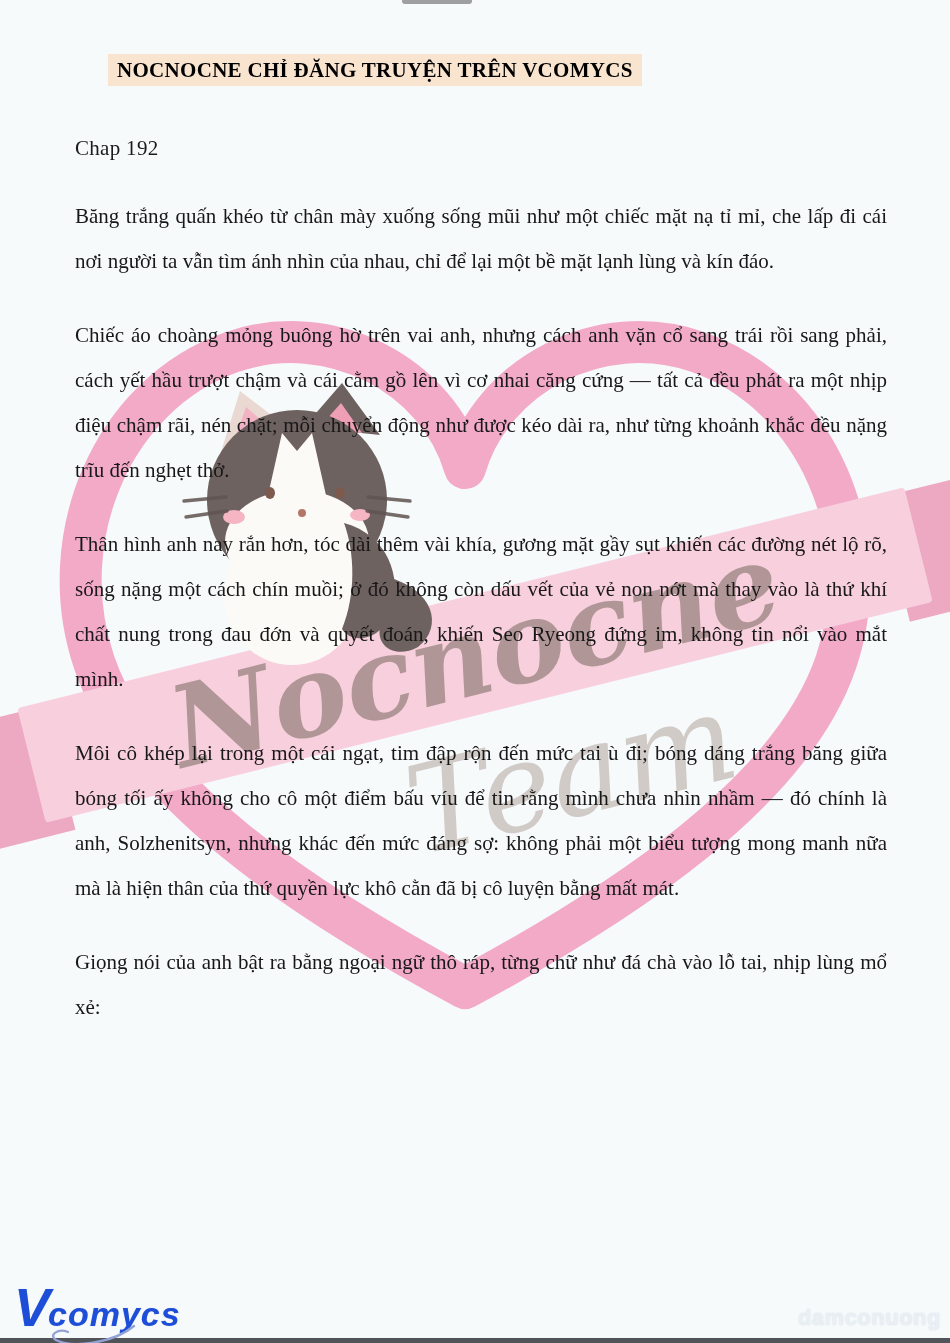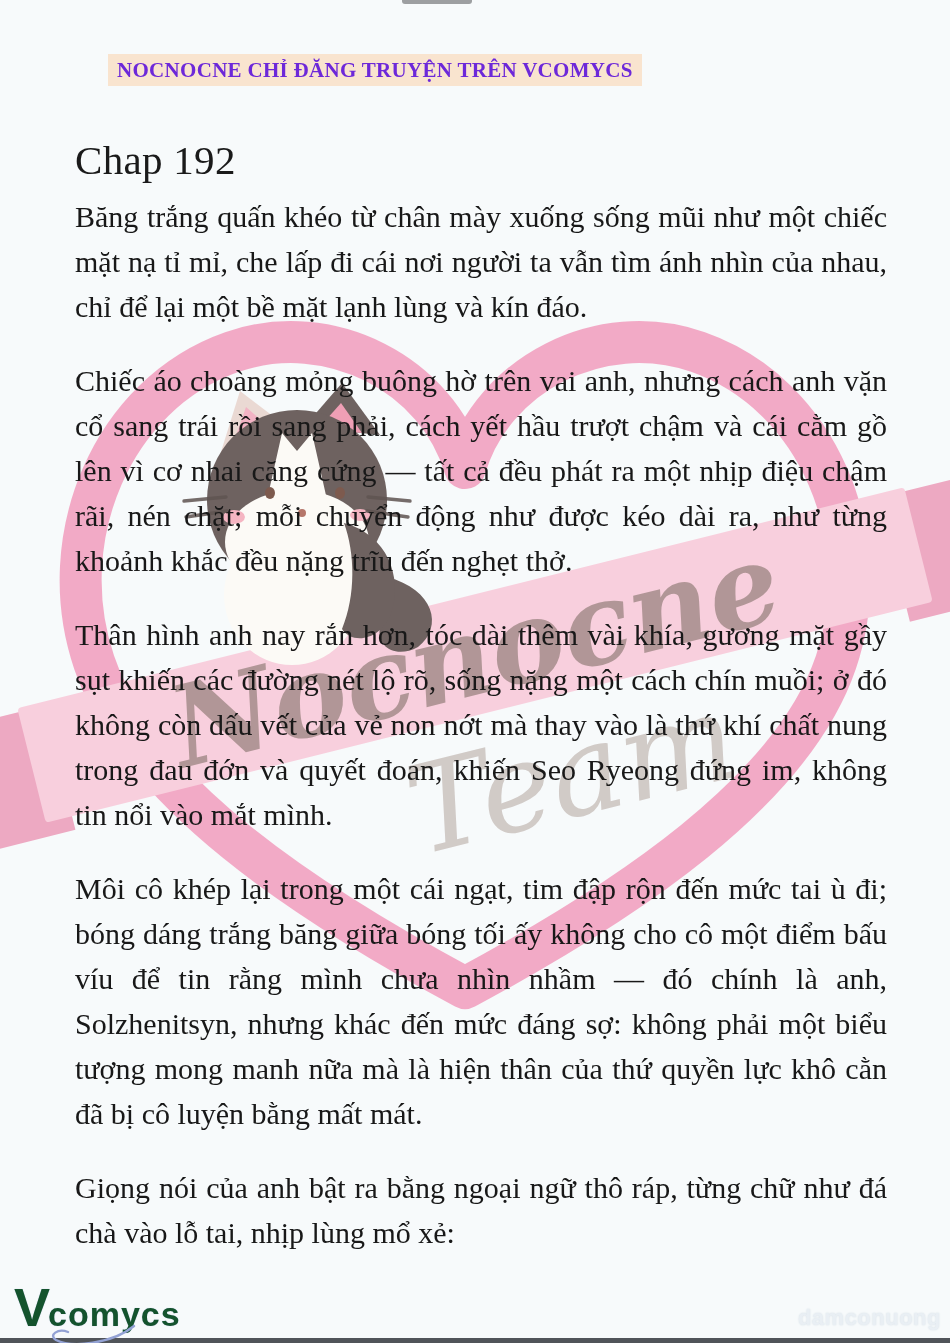--- a/index.html
+++ b/index.html
@@ -7,46 +7,46 @@
     position:relative;
     width:950px;height:1343px;
     background:#f7fafb;
     overflow:hidden;
     font-family:"Liberation Serif","DejaVu Serif",serif;
   }
   .watermark{position:absolute;inset:0;z-index:0;pointer-events:none;}
   .content{position:absolute;inset:0;z-index:1;}
   .notice{
     position:absolute;left:108px;top:54px;
-    background:#f9e4cf;color:#6d28d9;
+    background:#f9e4cf;color:#000000;
     font-weight:bold;font-size:21px;line-height:28px;
     padding:2px 9px;letter-spacing:.3px;white-space:nowrap;
   }
   .chapter-title{
     position:absolute;left:75px;top:136px;
-    font-size:41px;color:#1a1a1a;letter-spacing:.3px;
+    font-size:21px;color:#1a1a1a;letter-spacing:.3px;
   }
   .text-block{position:absolute;left:75px;right:63px;top:194px;}
   .text-block p{
     margin:0 0 29px 0;
-    font-size:30px;line-height:45px;
+    font-size:21px;line-height:45px;
     text-align:justify;color:#181818;
   }
   .top-smudge{
     position:absolute;left:402px;top:0;width:70px;height:4px;
     background:#6d6f70;opacity:.65;border-radius:0 0 3px 3px;
   }
   .bottom-strip{
     position:absolute;left:0;bottom:0;width:100%;height:5px;
     background:#505459;
   }
   .vcomycs{
     position:absolute;left:14px;top:1280px;z-index:2;
-    color:#14532d;font-family:"Liberation Sans",sans-serif;
-    font-weight:bold;line-height:1;
+    color:#1d4ed8;font-family:"Liberation Sans",sans-serif;
+    font-style:italic;font-weight:bold;line-height:1;
     text-shadow:0 0 1px #b9c3e4;
   }
   .vcomycs .v{font-size:54px;letter-spacing:-2px;}
   .vcomycs .rest{font-size:34px;letter-spacing:1px;}
   .vcomycs svg{position:absolute;left:28px;top:44px;}
   .credit{
     position:absolute;right:9px;top:1305px;z-index:2;
     font-family:"Liberation Sans",sans-serif;
     font-size:22px;font-weight:bold;letter-spacing:.5px;
     color:#e9eff4;text-shadow:0 0 2px #d3dde4;

